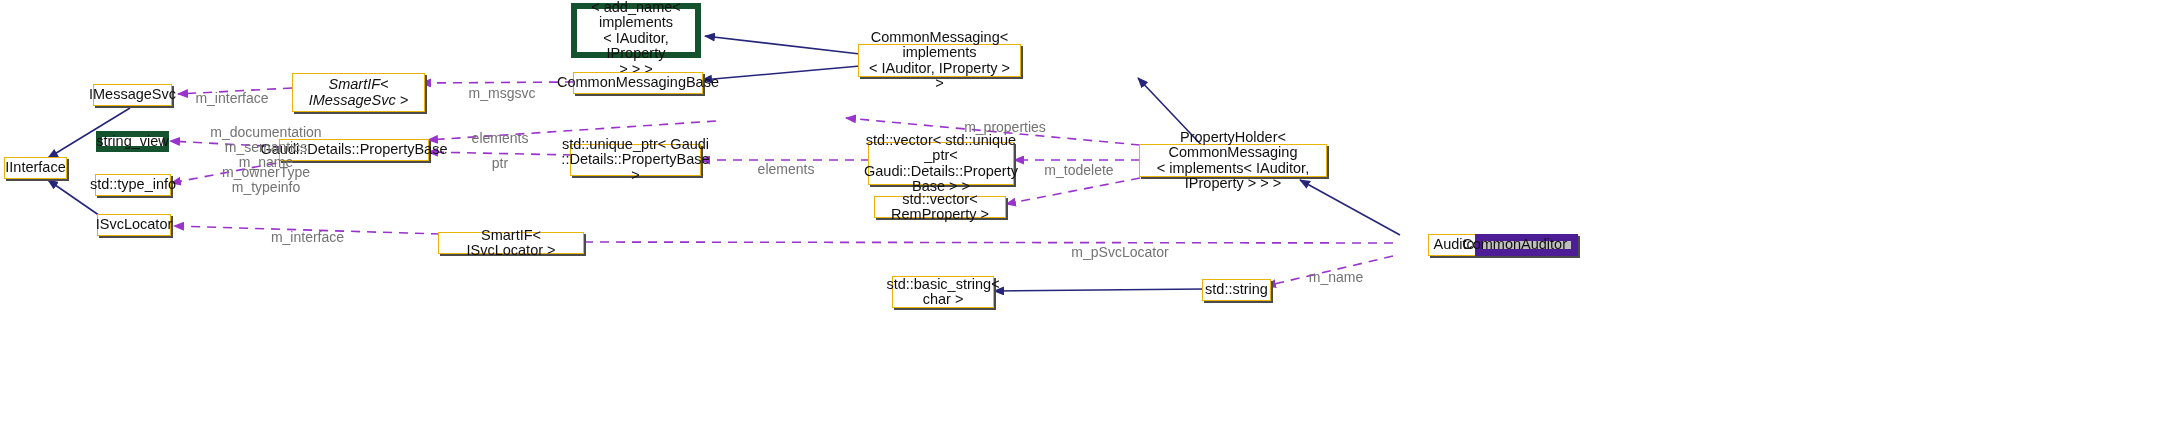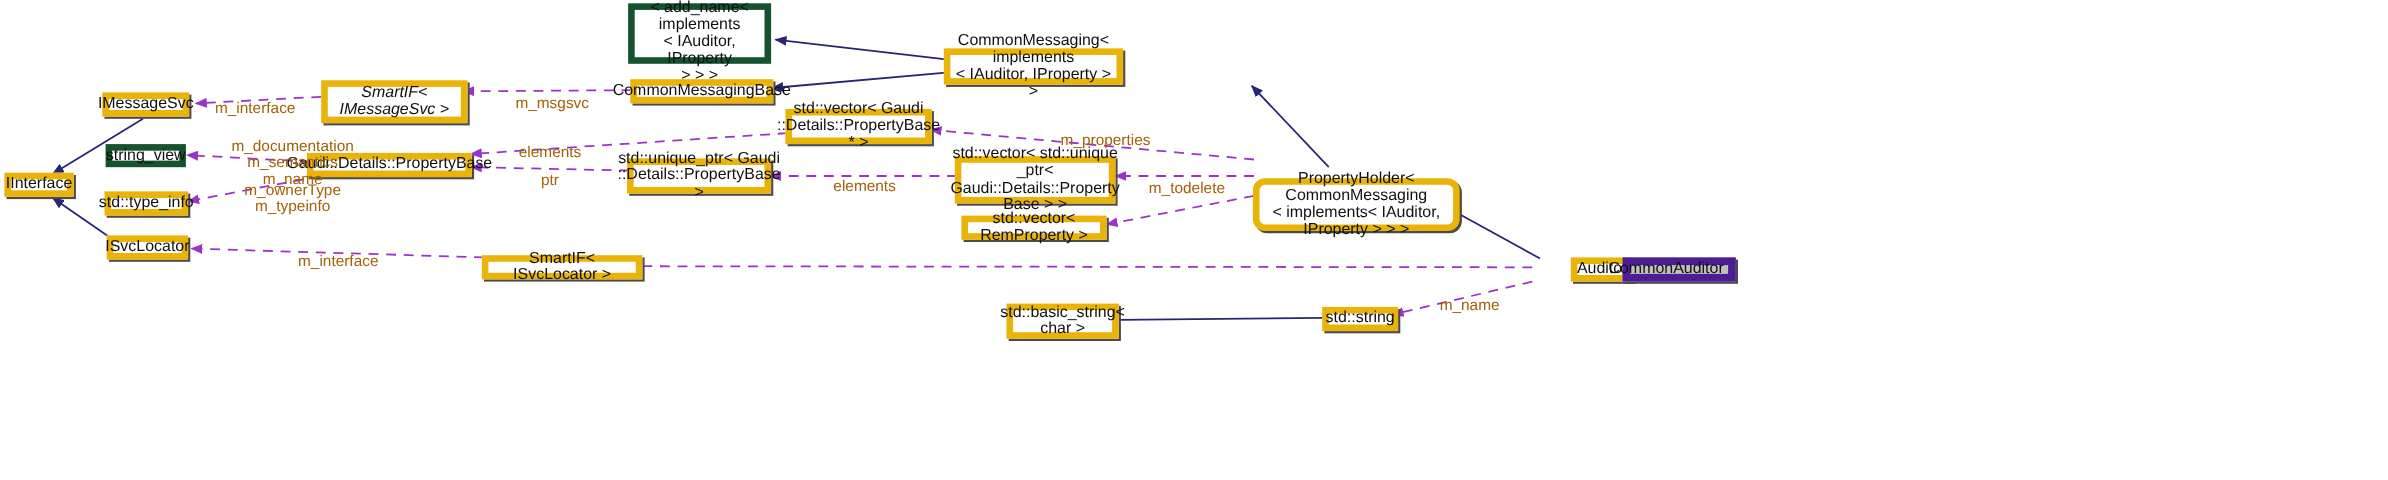--- a/index.html
+++ b/index.html
@@ -15,21 +15,21 @@
     position:absolute;
     left:0; top:0;
     width:2171px;
     height:436px;
     pointer-events:none;
   }
   .node{
     position:absolute;
     box-sizing:border-box;
     background:#ffffff;
-    border:6px solid #eab308;
+    border:1px solid #eab308;
     display:flex;
     align-items:center;
     justify-content:center;
     text-align:center;
     color:#101010;
     font-size:14.5px;
     line-height:15.5px;
     letter-spacing:0px;
     white-space:pre-line;
     padding:1px 4px;
@@ -45,21 +45,21 @@
     color:#101010;
   }
   .node.current{
     background:#bfbfbf;
     border:7px solid #4c1d95;
     box-shadow:2px 2px 0 0 #4b4b4b;
     justify-content:flex-end;
   }
   .edge-label{
     position:absolute;
-    color:#a16207;
+    color:#737373;
     font-size:14px;
     line-height:15px;
     white-space:pre-line;
     text-align:center;
     z-index:4;
     background:transparent;
   }
 </style>
 </head>
 <body>
@@ -161,31 +161,27 @@
     <span>add_serviceLocator
 &lt; add_name&lt; implements
 &lt; IAuditor, IProperty
 &gt; &gt; &gt;</span>
   </div>
 
   <div class="node shadow" style="left:573px; top:72px; width:130px; height:22px;">
     <span>CommonMessagingBase</span>
   </div>
 
-  <div class="node shadow" style="left:714px; top:99px; width:133px; height:32px;">
-    <span>std::vector&lt; Gaudi
-::Details::PropertyBase * &gt;</span>
-  </div>
 
   <div class="node shadow" style="left:570px; top:144px; width:131px; height:32px;">
     <span>std::unique_ptr&lt; Gaudi
 ::Details::PropertyBase &gt;</span>
   </div>
 
-  <div class="node shadow" style="left:892px; top:276px; width:102px; height:32px;margin-left:23px;">
+  <div class="node shadow" style="left:892px; top:276px; width:102px; height:32px;">
     <span>std::basic_string&lt;
 char &gt;</span>
   </div>
 
   <div class="node shadow" style="left:858px; top:44px; width:163px; height:33px;">
     <span>CommonMessaging&lt; implements
 &lt; IAuditor, IProperty &gt; &gt;</span>
   </div>
 
   <div class="node shadow" style="left:868px; top:142px; width:146px; height:43px;">
@@ -195,21 +191,21 @@
   </div>
 
   <div class="node shadow" style="left:874px; top:196px; width:132px; height:22px;">
     <span>std::vector&lt; RemProperty &gt;</span>
   </div>
 
   <div class="node shadow" style="left:1202px; top:279px; width:69px; height:22px;">
     <span>std::string</span>
   </div>
 
-  <div class="node shadow" style="left:1139px; top:162px; width:188px; height:48px;border-radius:11px;">
+  <div class="node shadow" style="left:1139px; top:144px; width:188px; height:33px;">
     <span>PropertyHolder&lt; CommonMessaging
 &lt; implements&lt; IAuditor, IProperty &gt; &gt; &gt;</span>
   </div>
 
   <div class="node shadow" style="left:1428px; top:234px; width:57px; height:22px;">
     <span>Auditor</span>
   </div>
 
   <div class="node current" style="left:1475px; top:234px; width:103px; height:22px;">
     <span>CommonAuditor</span>
@@ -252,18 +248,21 @@
 
   <div class="edge-label" style="left:1020px; top:148px; width:118px;">
     <span>m_todelete</span>
   </div>
 
 
   <div class="edge-label" style="left:180px; top:215px; width:255px;">
     <span>m_interface</span>
   </div>
 
+  <div class="edge-label" style="left:850px; top:230px; width:540px;">
+    <span>m_pSvcLocator</span>
+  </div>
 
   <div class="edge-label" style="left:1276px; top:255px; width:120px;">
     <span>m_name</span>
   </div>
 
 </div>
 
 </body></html>

